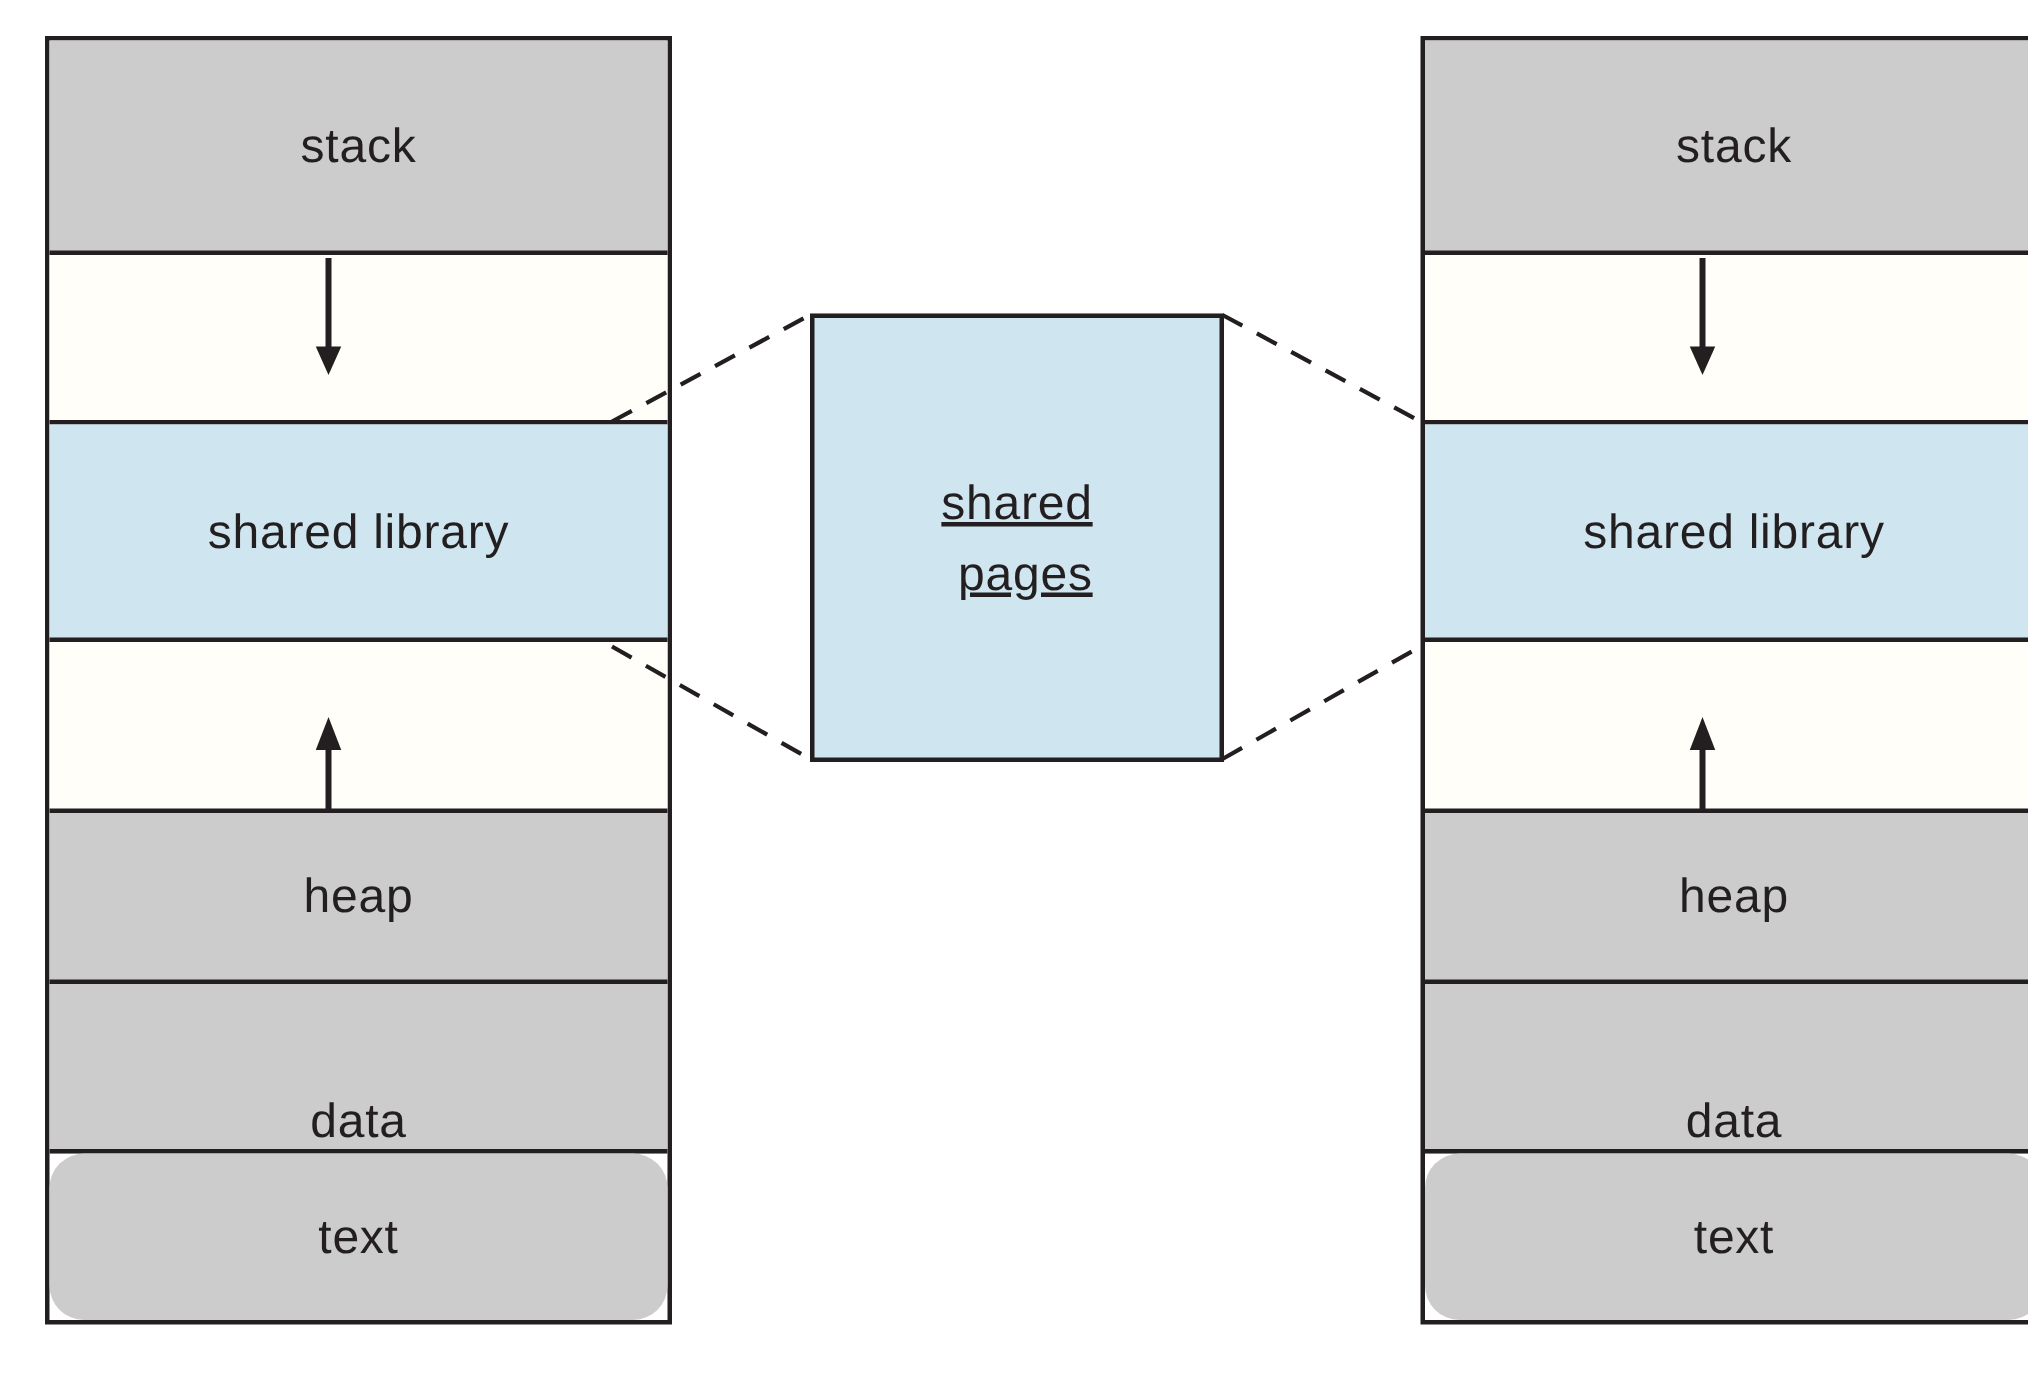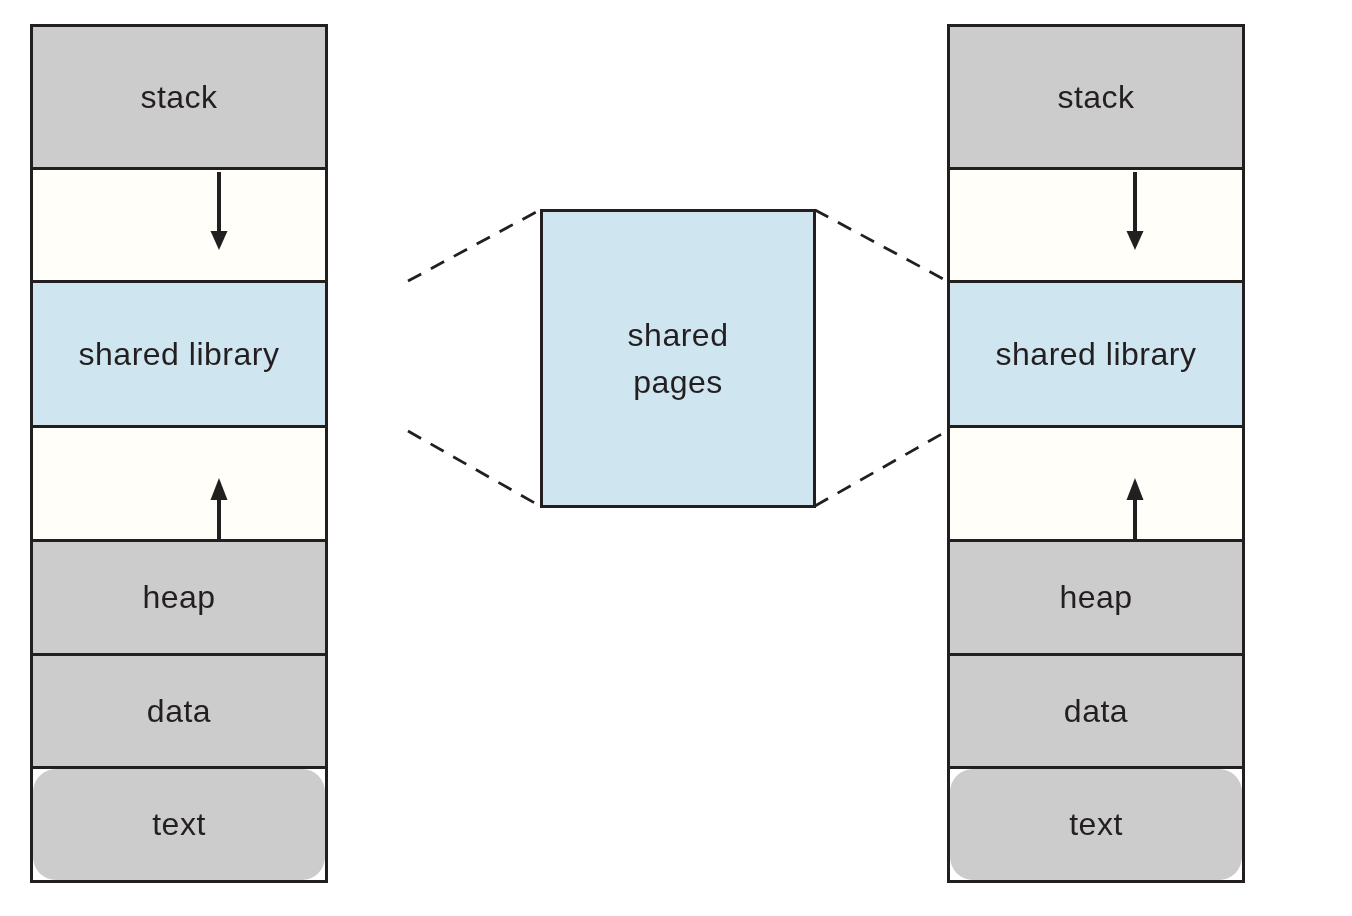--- a/index.html
+++ b/index.html
@@ -10,21 +10,21 @@
     color: var(--text_color, #231f20);
   }
   .canvas {
     position: relative;
     width: 1352px; height: 916px;
     overflow: hidden;
   }
   .process-column {
     position: absolute;
     top: 24px;
-    width: 298px; height: 859px;
+    width: 418px; height: 859px;
     box-sizing: border-box;
     border: 3px solid var(--line_color, #231f20);
   }
   .col-left  { left: 30px; }
   .col-right { left: 947px; }
   .region {
     box-sizing: border-box;
     border-bottom: 3px solid var(--line_color, #231f20);
     display: flex; align-items: center; justify-content: center;
     font-size: 32px;
@@ -32,37 +32,38 @@
   }
   .region:last-child { border-bottom: none; }
   .fill-gray  { background: var(--region_gray, #cccccc); }
   .fill-white { background: var(--region_white, #fffef8); }
   .fill-blue  { background: var(--region_blue, #cfe5ef); }
   .r-stack { height: 143px; }
   .r-gap-top { height: 113px; }
   .r-shlib { height: 145px; }
   .r-gap-bottom { height: 114px; }
   .r-heap { height: 114px; align-items: center; }
-  .r-data { height: 113px; }
+  .r-data { height: 113px; align-items: flex-end; }
   .r-text { height: 111px; border-radius: 23px; }
   .center-box {
     position: absolute;
     left: 540px; top: 209px;
     width: 276px; height: 299px;
     box-sizing: border-box;
     border: 3px solid var(--line_color, #231f20);
     background: var(--region_blue, #cfe5ef);
     display: flex; align-items: center; justify-content: center;
   }
   .center-label {
     white-space: pre-line;
-    text-align: center;
+    text-align: right;
     font-size: 32px;
     line-height: 1.45;
     letter-spacing: 0.5px;
+    text-decoration: underline;
   }
   svg.overlay {
     position: absolute;
     left: 0; top: 0;
     width: 1352px; height: 916px;
     pointer-events: none;
   }
   .dash {
     stroke: var(--line_color, #231f20);
     stroke-width: 2.8;

